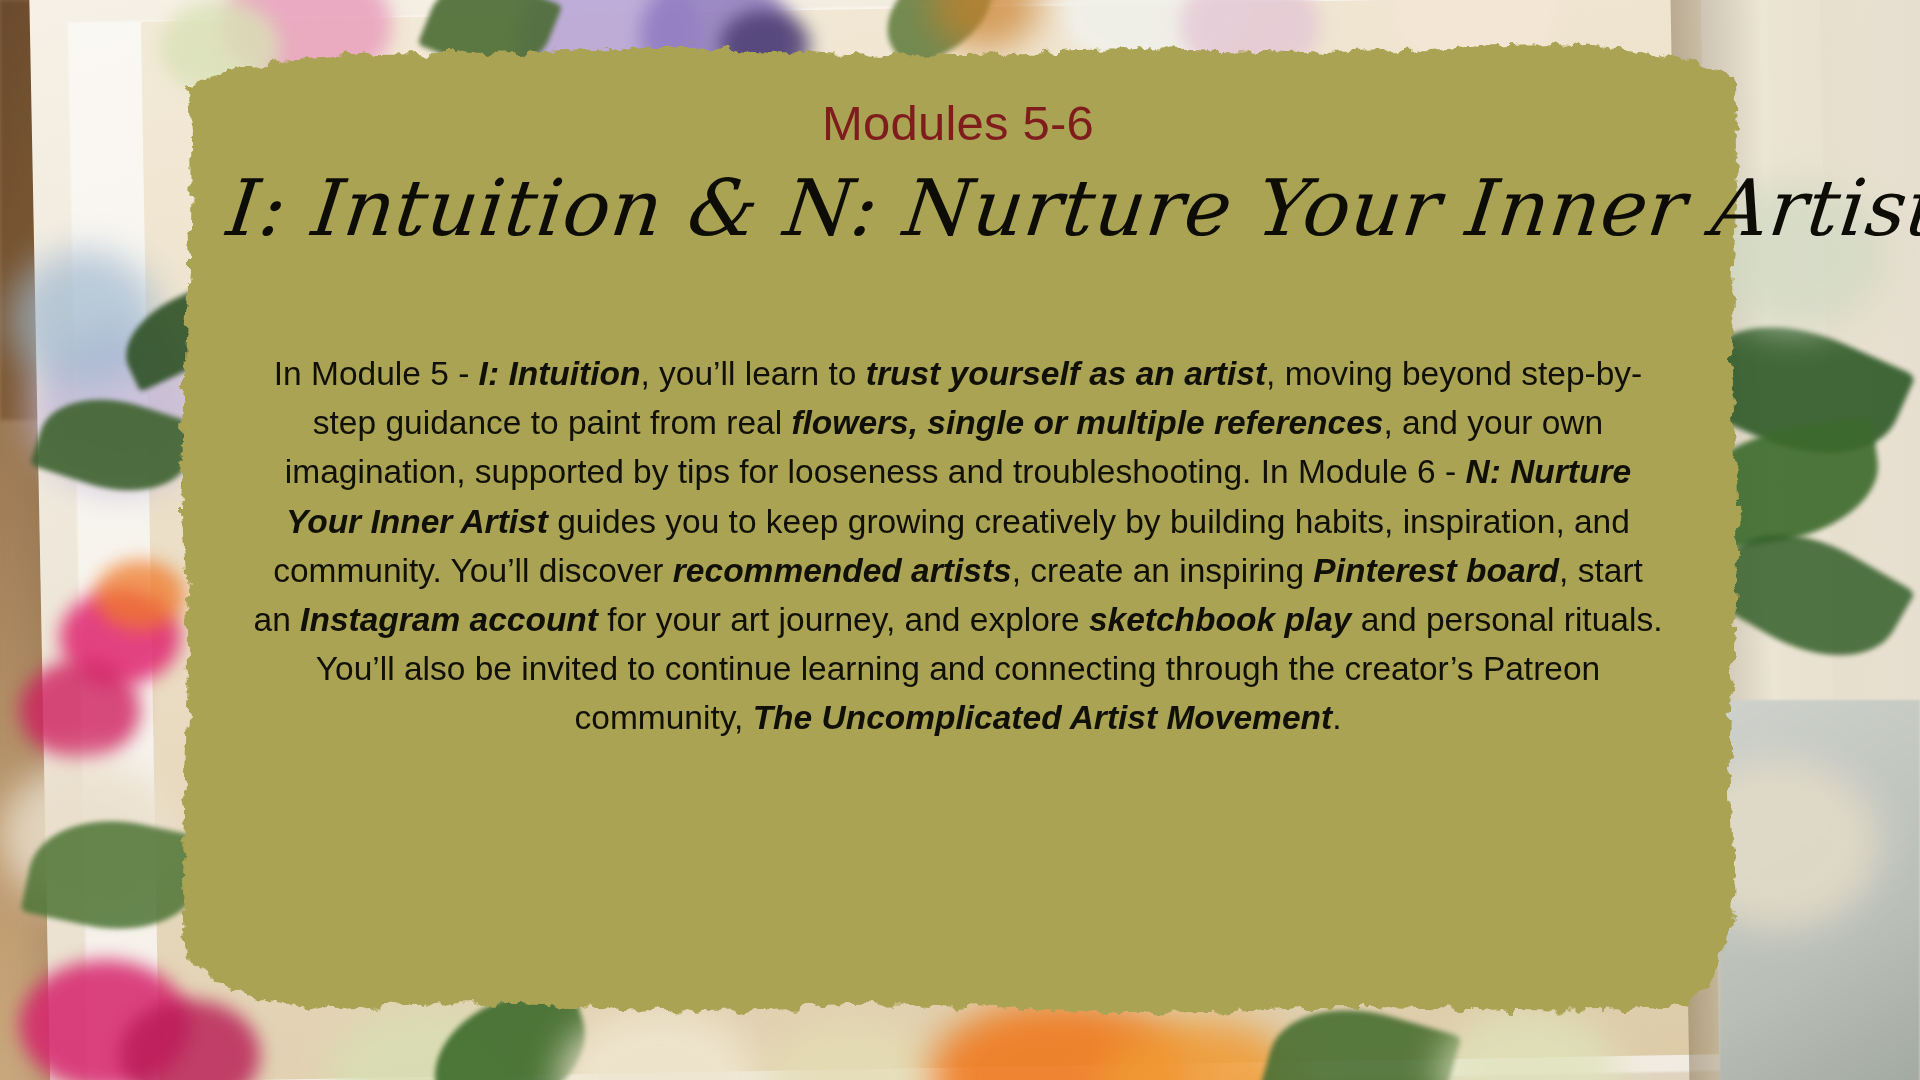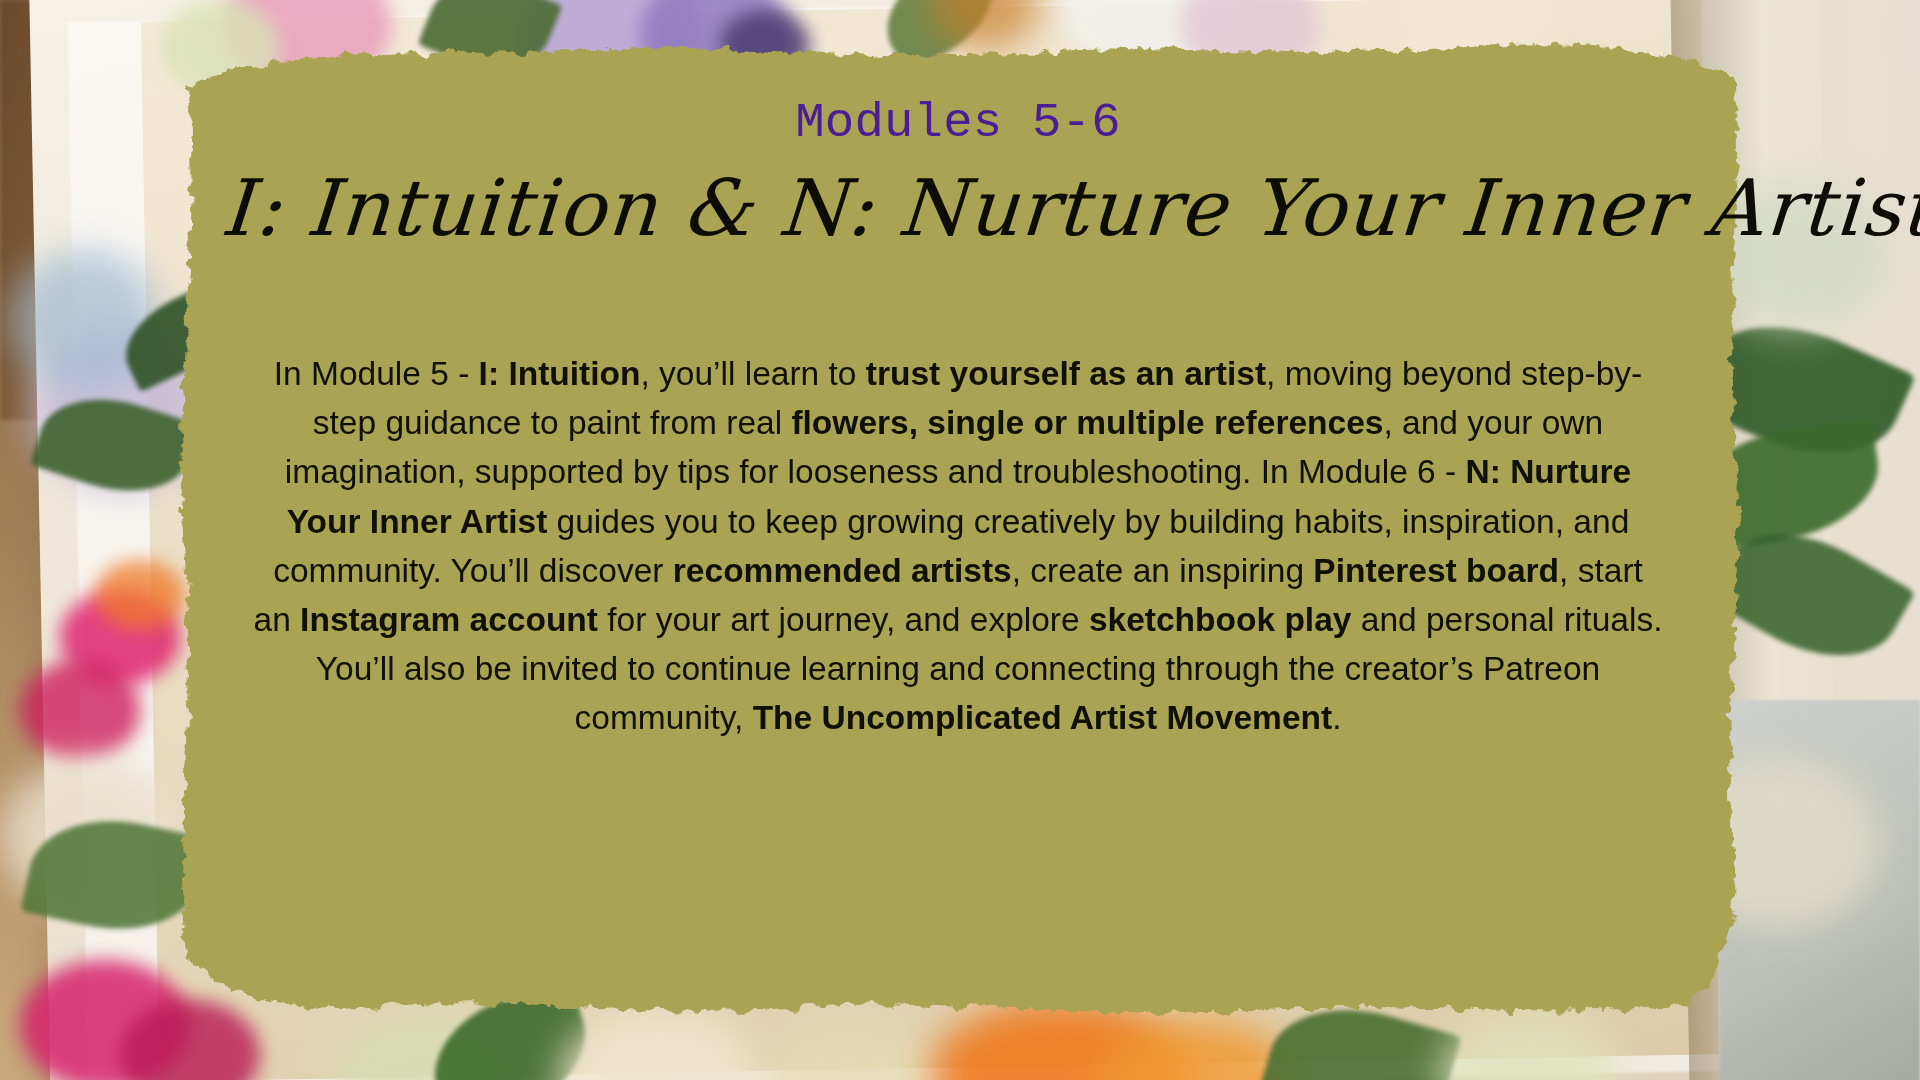--- a/index.html
+++ b/index.html
@@ -109,25 +109,25 @@
   .card-content {
     position: absolute;
     left: 60px;
     top: 70px;
     width: 1460px;
     text-align: center;
     color: #141208;
   }
 
   .eyebrow {
-    font-family: Liberation Mono, monospace;
+    font-family: Liberation Sans, sans-serif;
     font-size: 49px;
     line-height: 1.05;
     letter-spacing: .2px;
-    color: #4c1d95;
+    color: #7f1d1d;
     font-weight: 400;
   }
 
   .script-title {
     margin-top: 16px;
     font-family: "DejaVu Serif", serif;
     font-style: italic;
     font-size: 78px;
     line-height: 1.12;
     color: #0d0c05;
@@ -138,21 +138,21 @@
 
   .body-copy {
     margin-top: 96px;
     font-family: "Liberation Sans", sans-serif;
     font-size: 33.5px;
     line-height: 1.47;
     color: #111005;
     padding: 0 22px;
     font-weight: 400;
   }
-  .body-copy b { font-weight: 700; }
+  .body-copy b { font-weight: 700; font-style: italic; }
 </style>
 </head>
 <body>
 
 <div id="slide">
 
   <div class="bg-layer bg-base">
     <div class="wood-left"></div>
     <div class="paper-sheet"></div>
     <div class="paper-border"></div>

